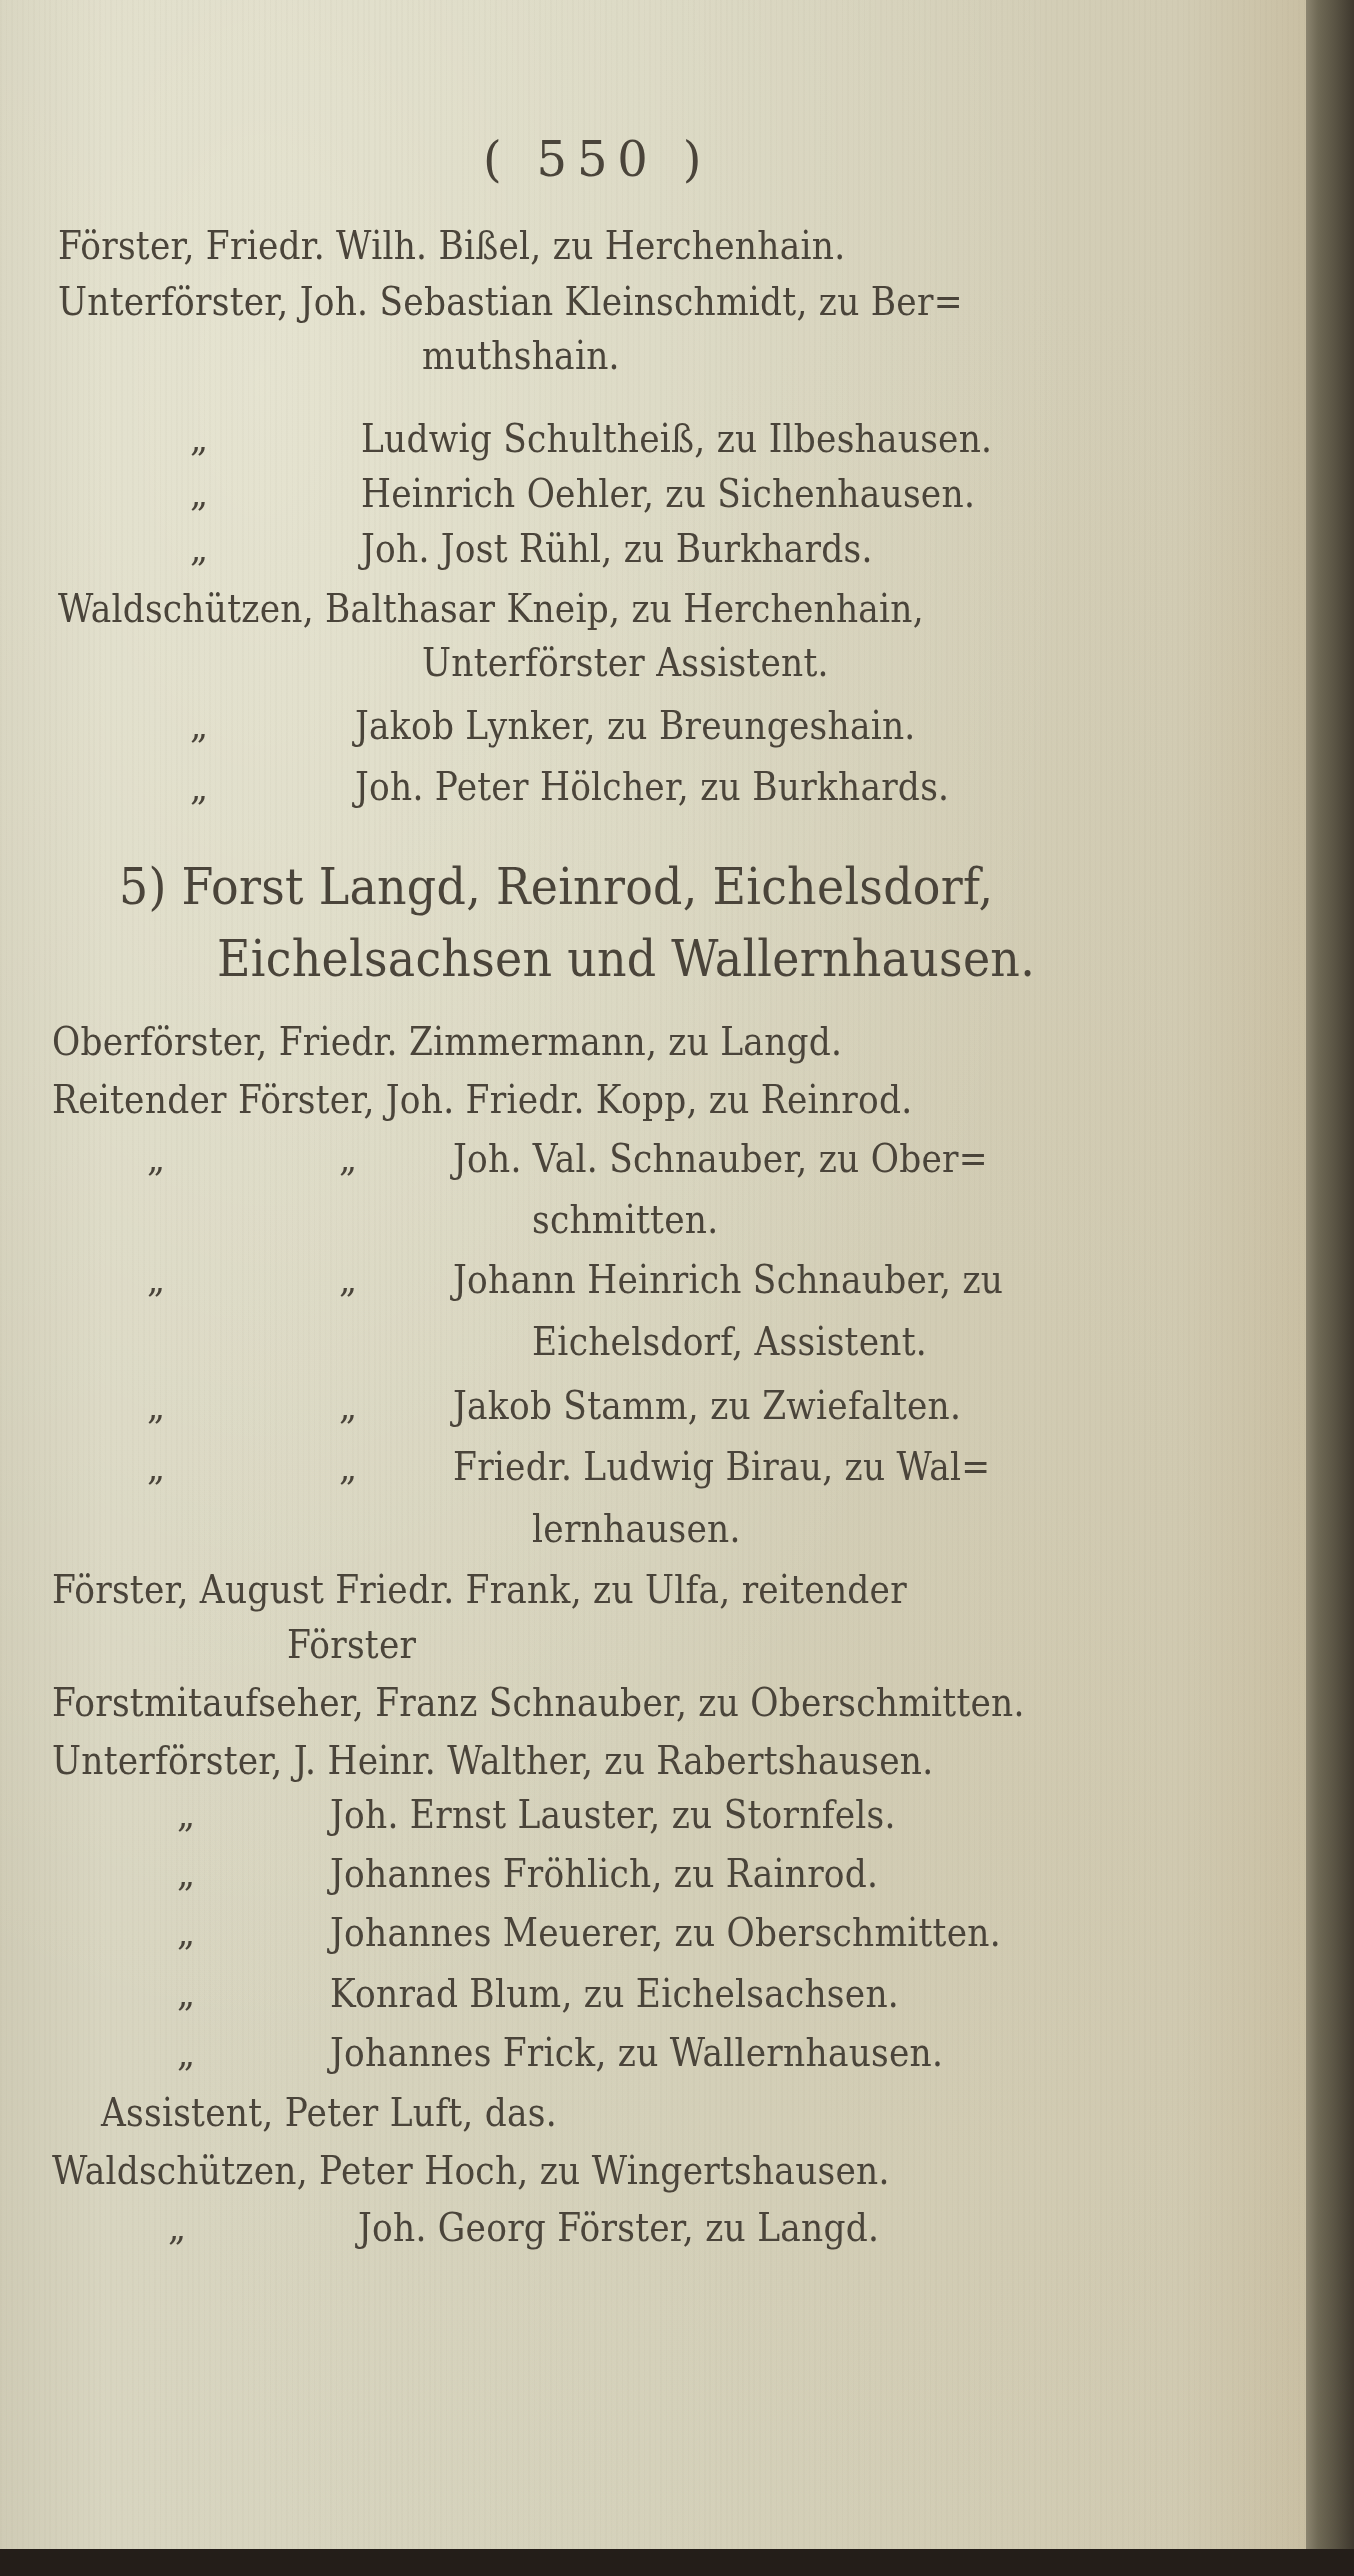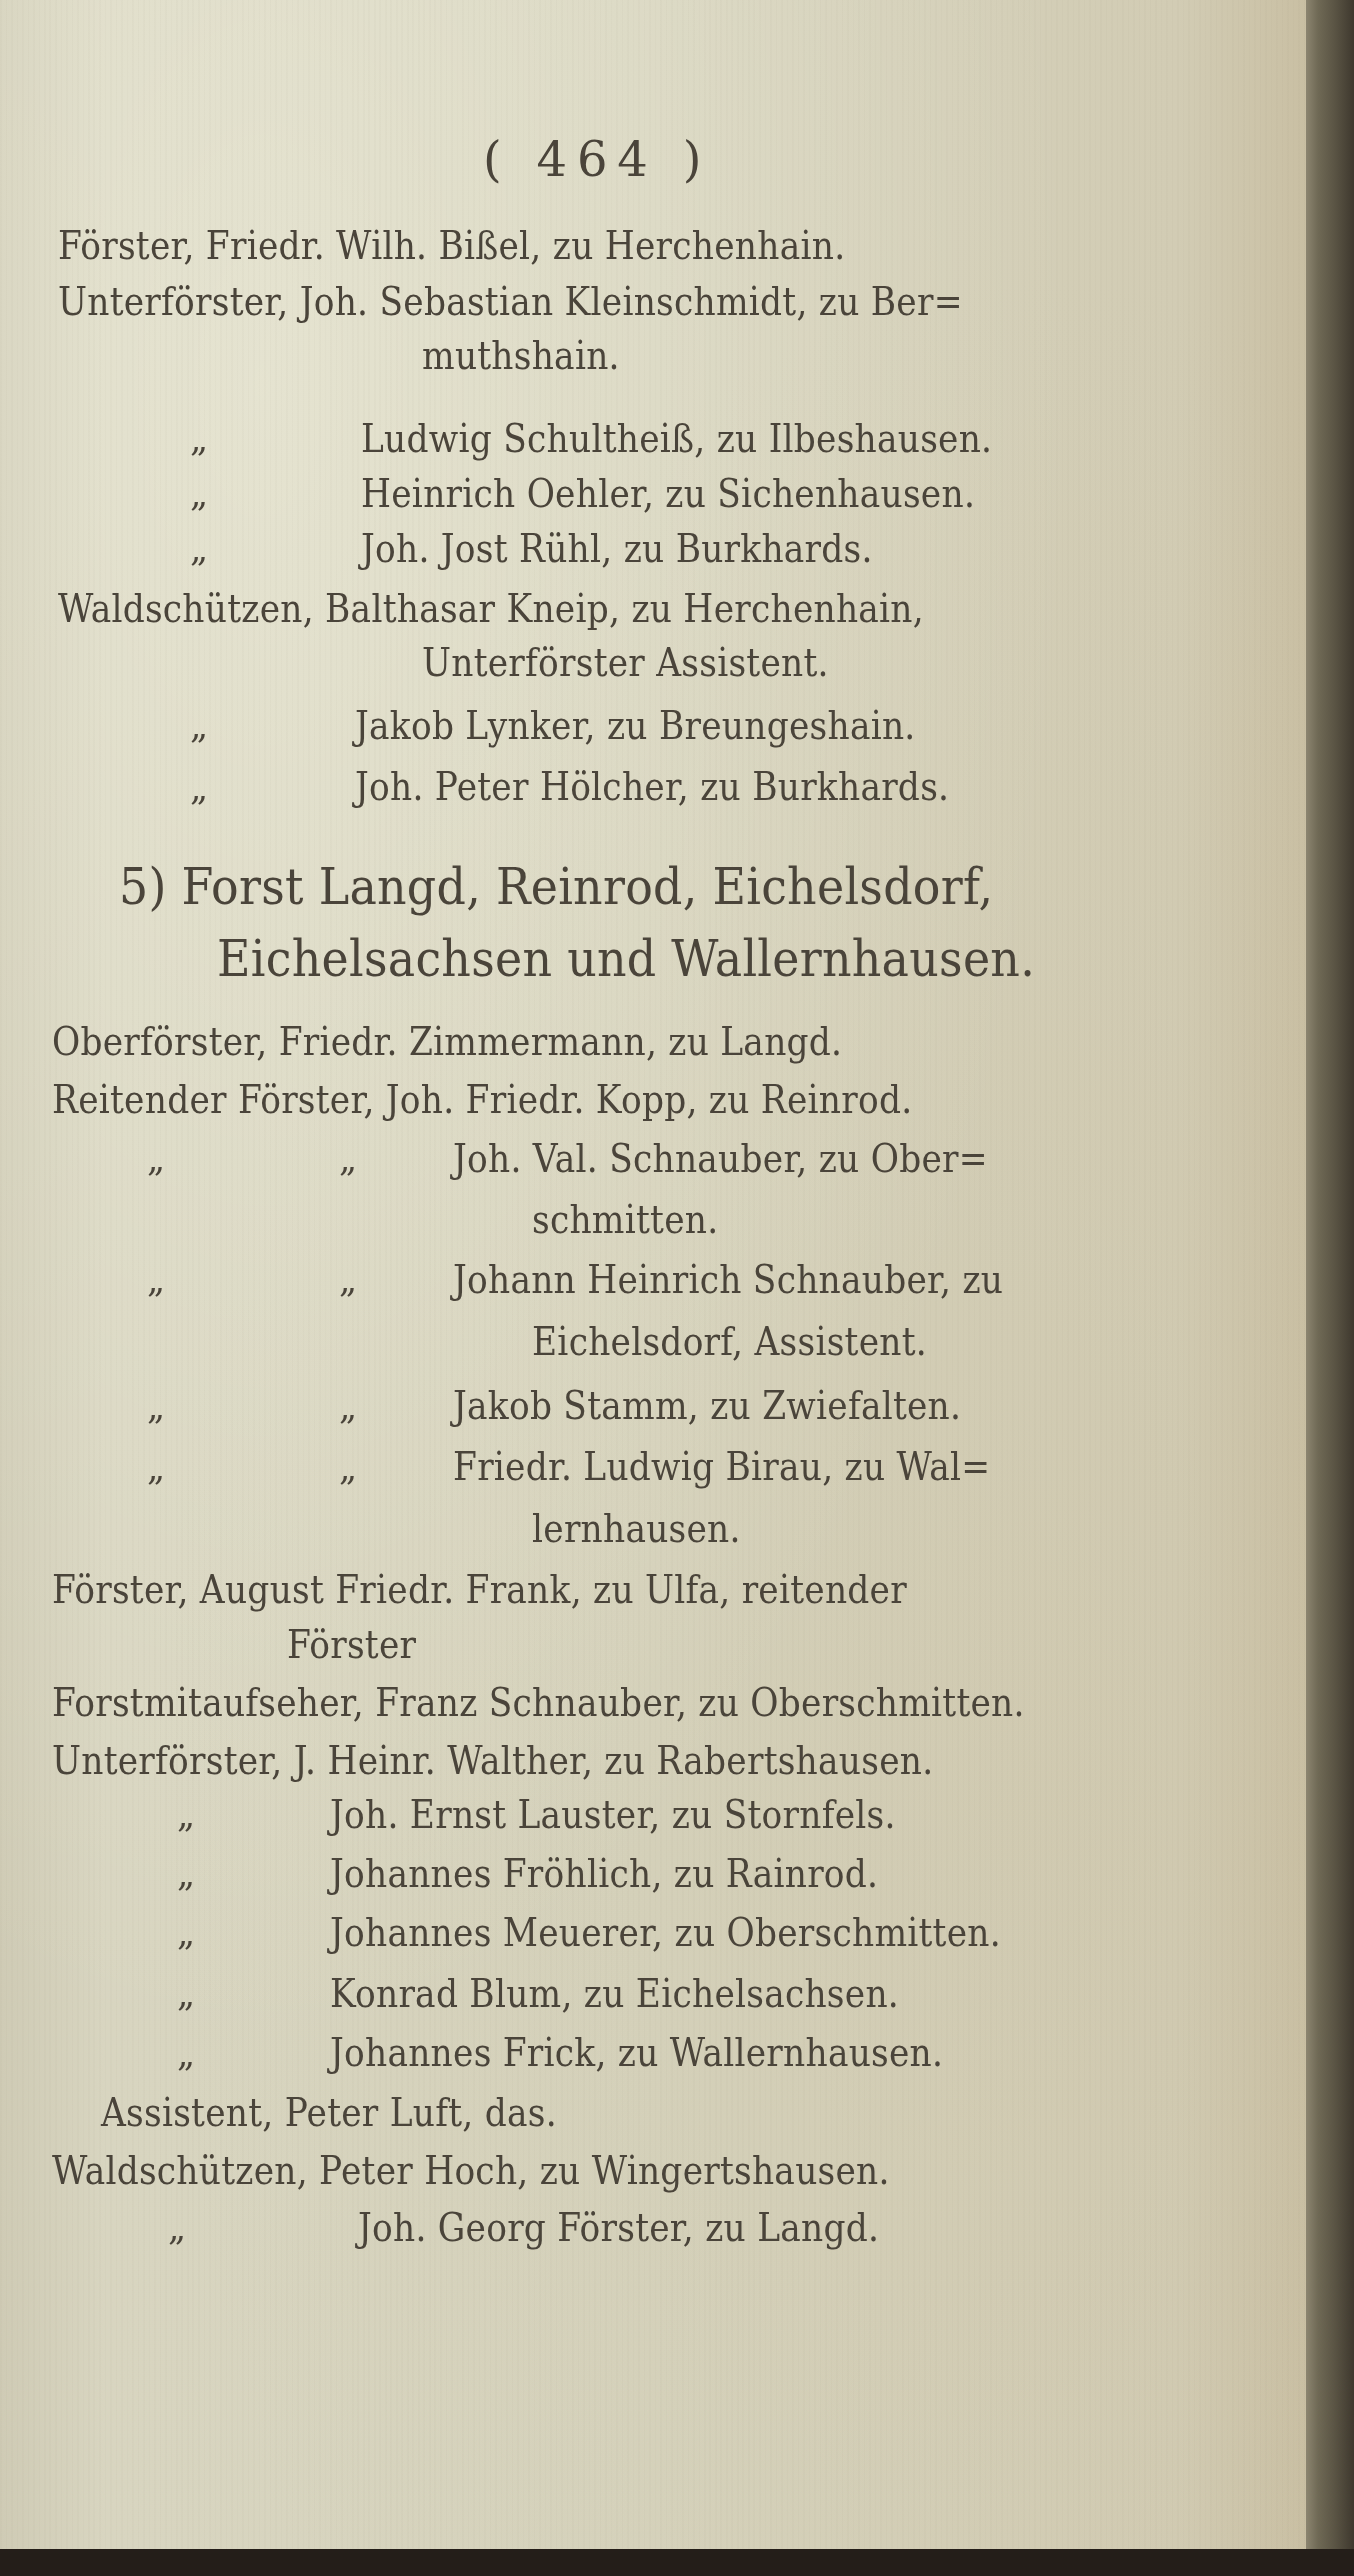--- a/index.html
+++ b/index.html
@@ -84,21 +84,21 @@
     }
   </style>
 </head>
 <body>
 
 <div class="page"></div>
 <div class="binding"></div>
 <div class="bottom-band"></div>
 
 <div class="text">
-  <div class="page-number">( 464 )</div>
+  <div class="page-number">( 550 )</div>
 
   <div class="line" style="left:58px; top:225px;">Förster, Friedr. Wilh. Bißel, zu Herchenhain.</div>
   <div class="line" style="left:58px; top:281px;">Unterförster, Joh. Sebastian Kleinschmidt, zu Ber=</div>
   <div class="line" style="left:422px; top:335px;">muthshain.</div>
 
   <div class="ditto" style="left:190px; top:422px;">„</div>
   <div class="line" style="left:361px; top:418px;">Ludwig Schultheiß, zu Ilbeshausen.</div>
   <div class="ditto" style="left:190px; top:477px;">„</div>
   <div class="line" style="left:361px; top:473px;">Heinrich Oehler, zu Sichenhausen.</div>
   <div class="ditto" style="left:190px; top:532px;">„</div>

